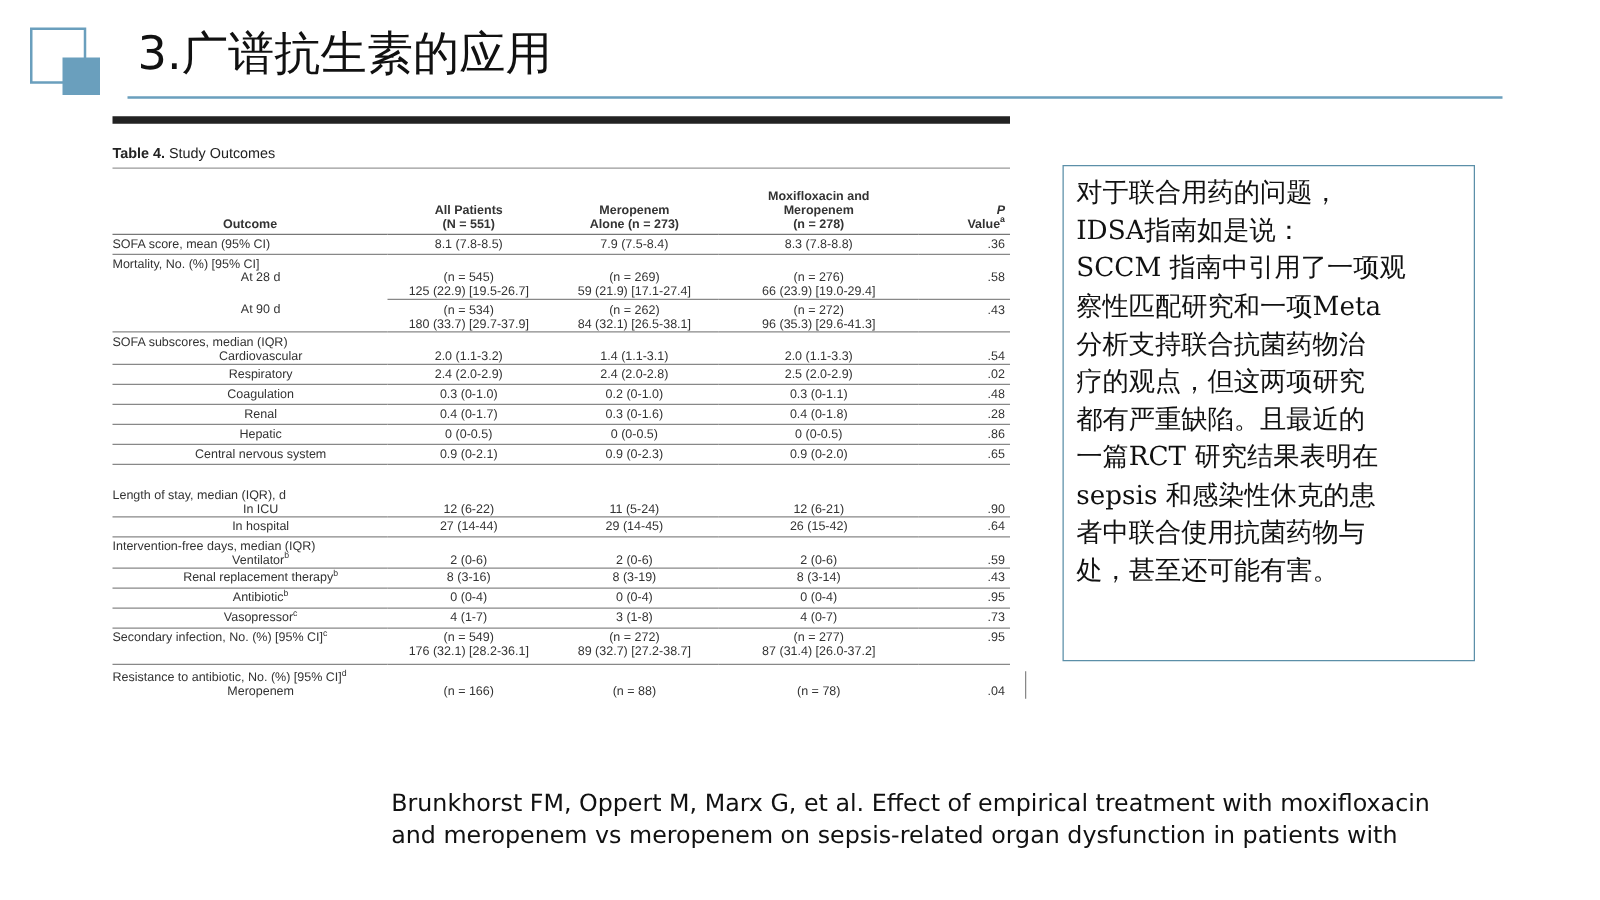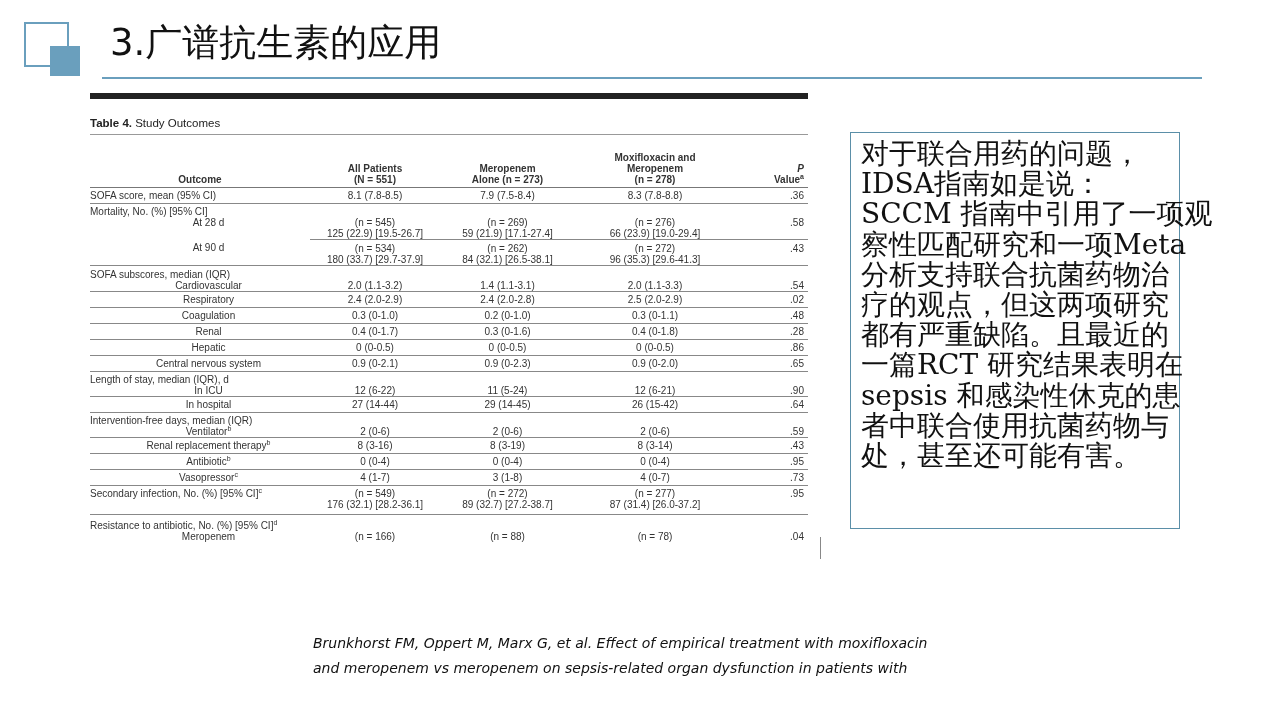--- a/index.html
+++ b/index.html
@@ -20,24 +20,24 @@
   td.c { text-align:center; }
   td.p { text-align:right; padding-right:4px; }
   th.p { text-align:right; padding-right:4px; }
   tr.sep td { border-bottom:1px solid #888; }
   tr.subsep td.sub, tr.subsep td.c, tr.subsep td.p { border-bottom:1px solid #888; }
   .ind { padding-left:17px;text-align:center; }
   sup { font-size:7px; line-height:0; vertical-align:super; }
   .rowpad td { padding-top:2px; padding-bottom:2px; }
   .side-mark { position:absolute; left:820px; top:537px; width:1px; height:22px; background:#888; }
 
-  .note-box { position:absolute; left:850px; top:132px; width:330px; height:397px; border:1px solid #5b8fa8; box-sizing:border-box; padding:6px 8px 0 10px; font-family:"DejaVu Serif", serif; font-size:28px; line-height:30.2px; color:#111; }
+  .note-box { position:absolute; left:850px; top:132px; width:330px; height:397px; border:1px solid #5b8fa8; box-sizing:border-box; padding:6px 8px 0 10px; font-family:"DejaVu Serif", serif; font-size:21px; line-height:30.2px; color:#111; }
   .note-box div { white-space:nowrap; }
 
-  .citation { position:absolute; left:313px; top:631px; width:960px; font-family:"DejaVu Sans", sans-serif; font-size:14px; line-height:25px; color:#111;font-style:italic; }
+  .citation { position:absolute; left:313px; top:631px; width:960px; font-family:"DejaVu Sans", sans-serif; font-size:19px; line-height:25px; color:#111; }
   .citation div { white-space:nowrap; }
 </style>
 </head>
 <body>
 
 <div class="deco-outline"></div>
 <div class="deco-fill"></div>
 <div class="title">3.广谱抗生素的应用</div>
 <div class="title-rule"></div>
 
@@ -165,21 +165,21 @@
         <td class="p">.86</td>
       </tr>
       <tr class="sep rowpad">
         <td class="ind">Central nervous system</td>
         <td class="c">0.9 (0-2.1)</td>
         <td class="c">0.9 (0-2.3)</td>
         <td class="c">0.9 (0-2.0)</td>
         <td class="p">.65</td>
       </tr>
       <tr>
-        <td style="padding-top:2px">Length of stay, median (IQR), d</td>
+        <td style="padding-top:19px">Length of stay, median (IQR), d</td>
           <td></td>
           <td></td>
           <td></td>
           <td></td>
       </tr>
       <tr class="subsep">
         <td class="ind sub">In ICU</td>
         <td class="c">12 (6-22)</td>
         <td class="c">11 (5-24)</td>
         <td class="c">12 (6-21)</td>

